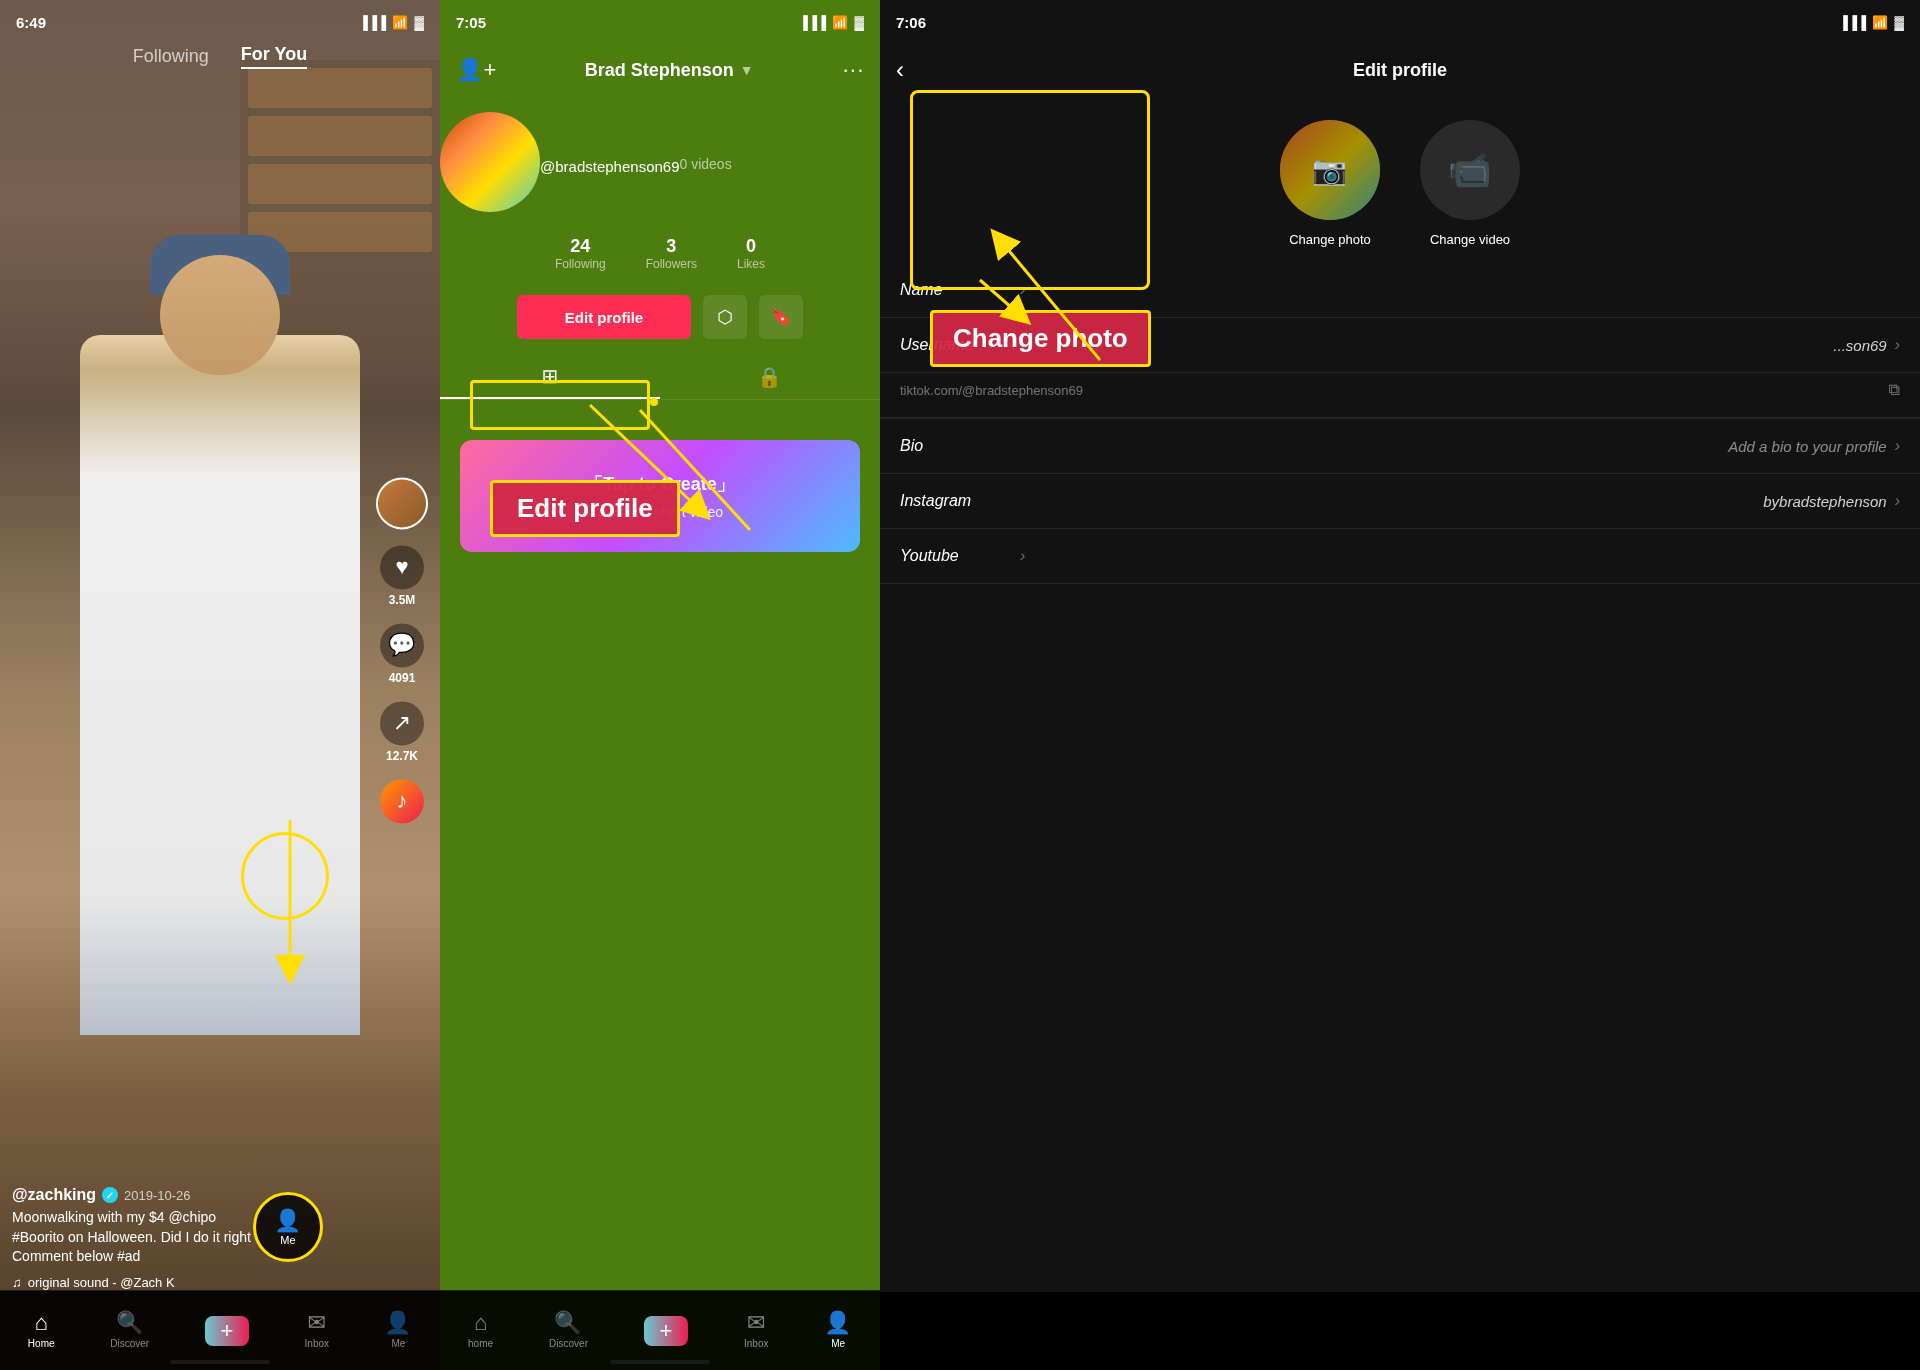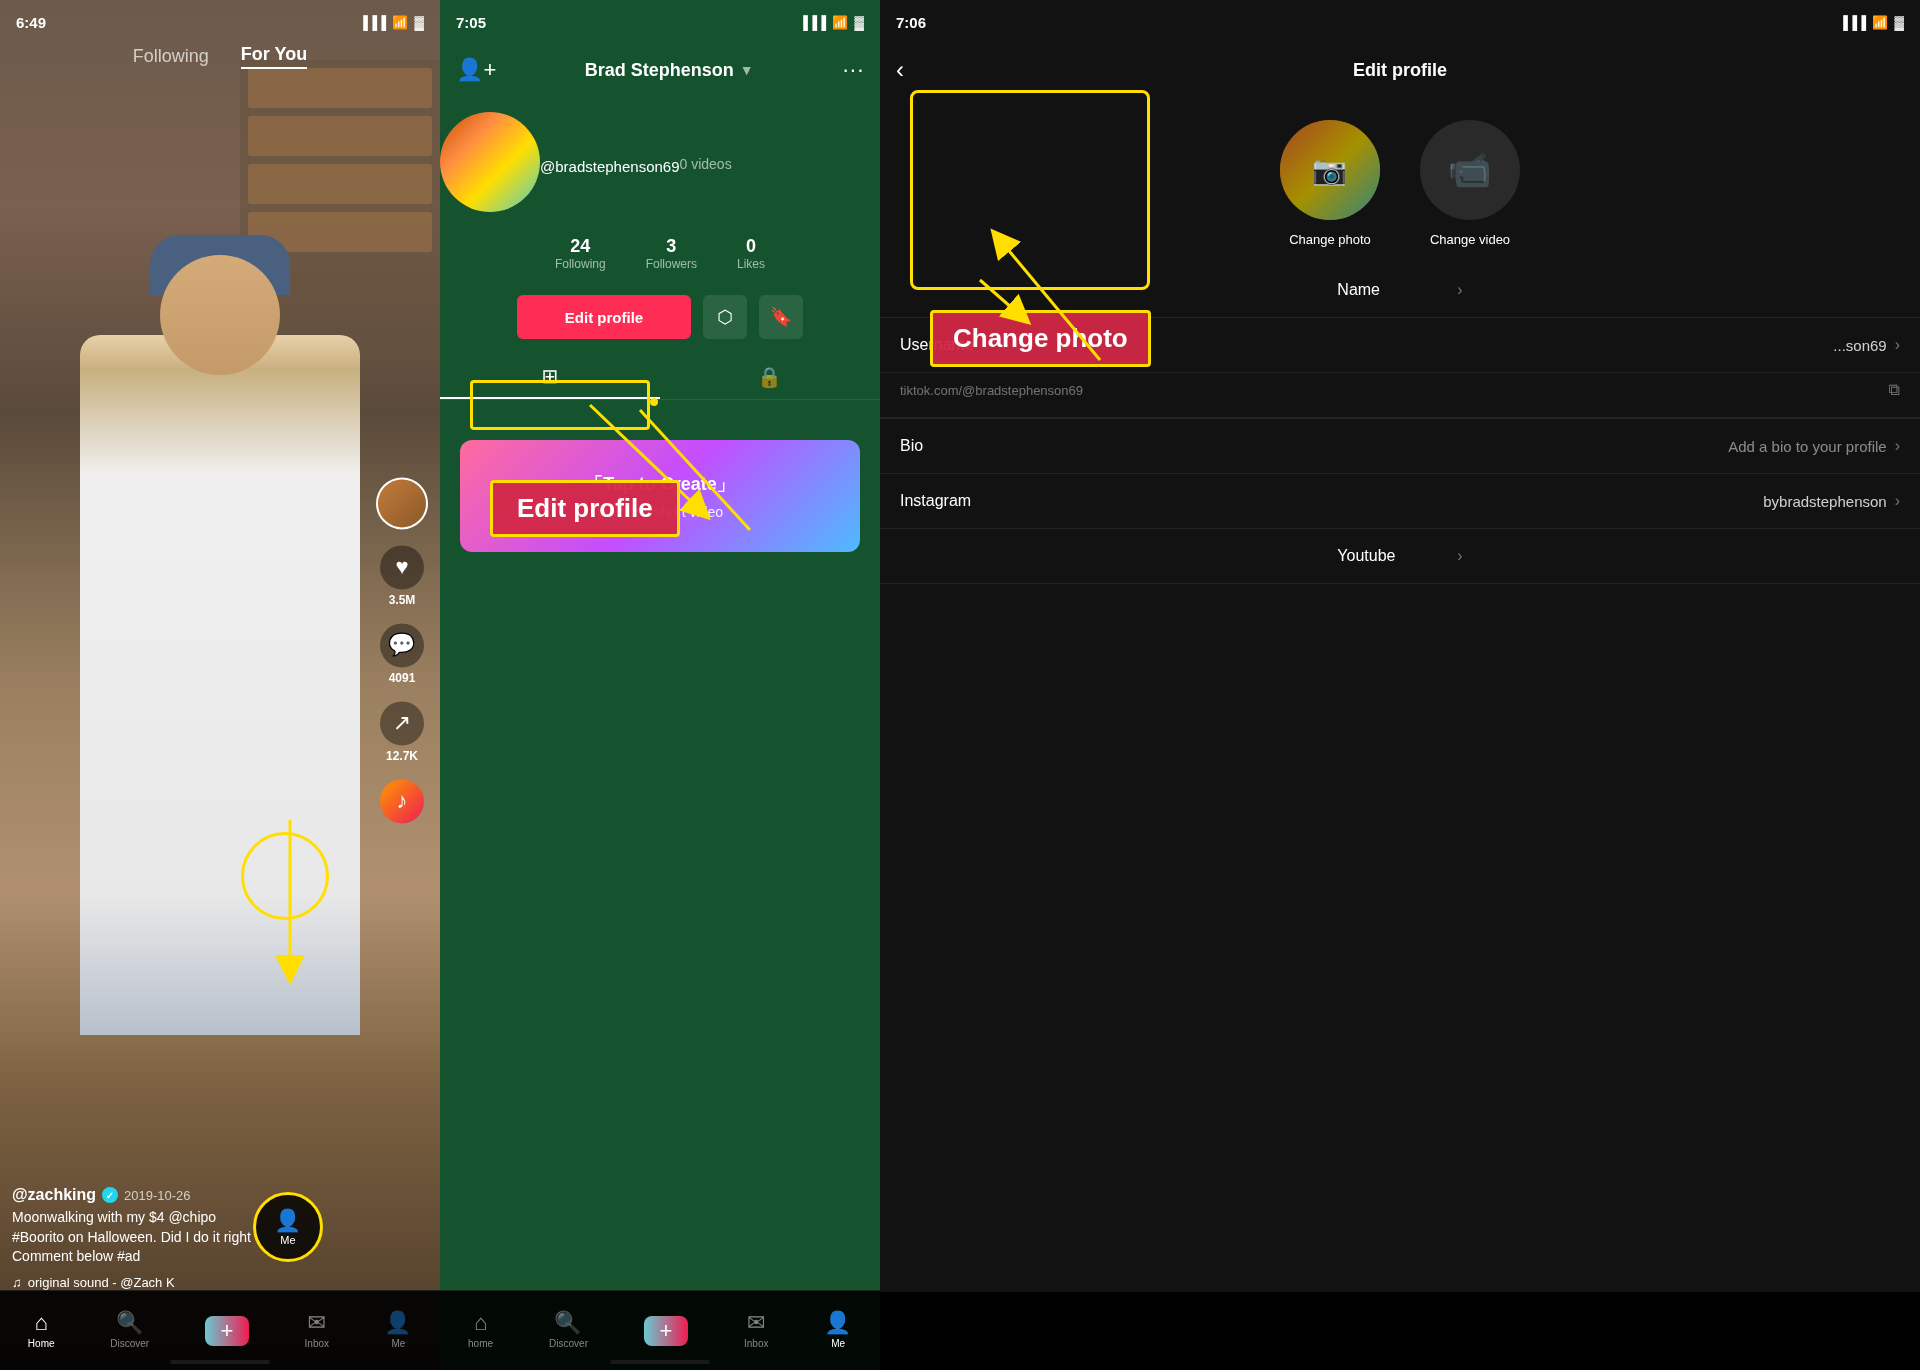--- a/index.html
+++ b/index.html
@@ -222,21 +222,21 @@
       width: 100px;
       height: 4px;
       background: #fff;
       border-radius: 2px;
     }
 
     
     .panel2 {
       width: 440px;
       height: 1370px;
-      background: #14532d;
+      background: #4d7c0f;
       position: relative;
       flex-shrink: 0;
       display: flex;
       flex-direction: column;
     }
     .p2-status {
       height: 44px;
       display: flex;
       align-items: center;
       justify-content: space-between;
@@ -459,23 +459,24 @@
     }
 
     
     .p3-fields {
       flex: 1;
       overflow-y: auto;
     }
     .p3-field-row {
       display: flex;
       align-items: center;
-      justify-content: center;
+      justify-content: flex-start;
       padding: 18px 20px;
       border-bottom: 1px solid rgba(255,255,255,0.08);
+      font-style: italic;
     }
     .p3-field-label {
       color: #fff;
       font-size: 16px;
       flex: 0 0 120px;
     }
     .p3-field-value {
       color: rgba(255,255,255,0.5);
       font-size: 15px;
       flex: 1;

